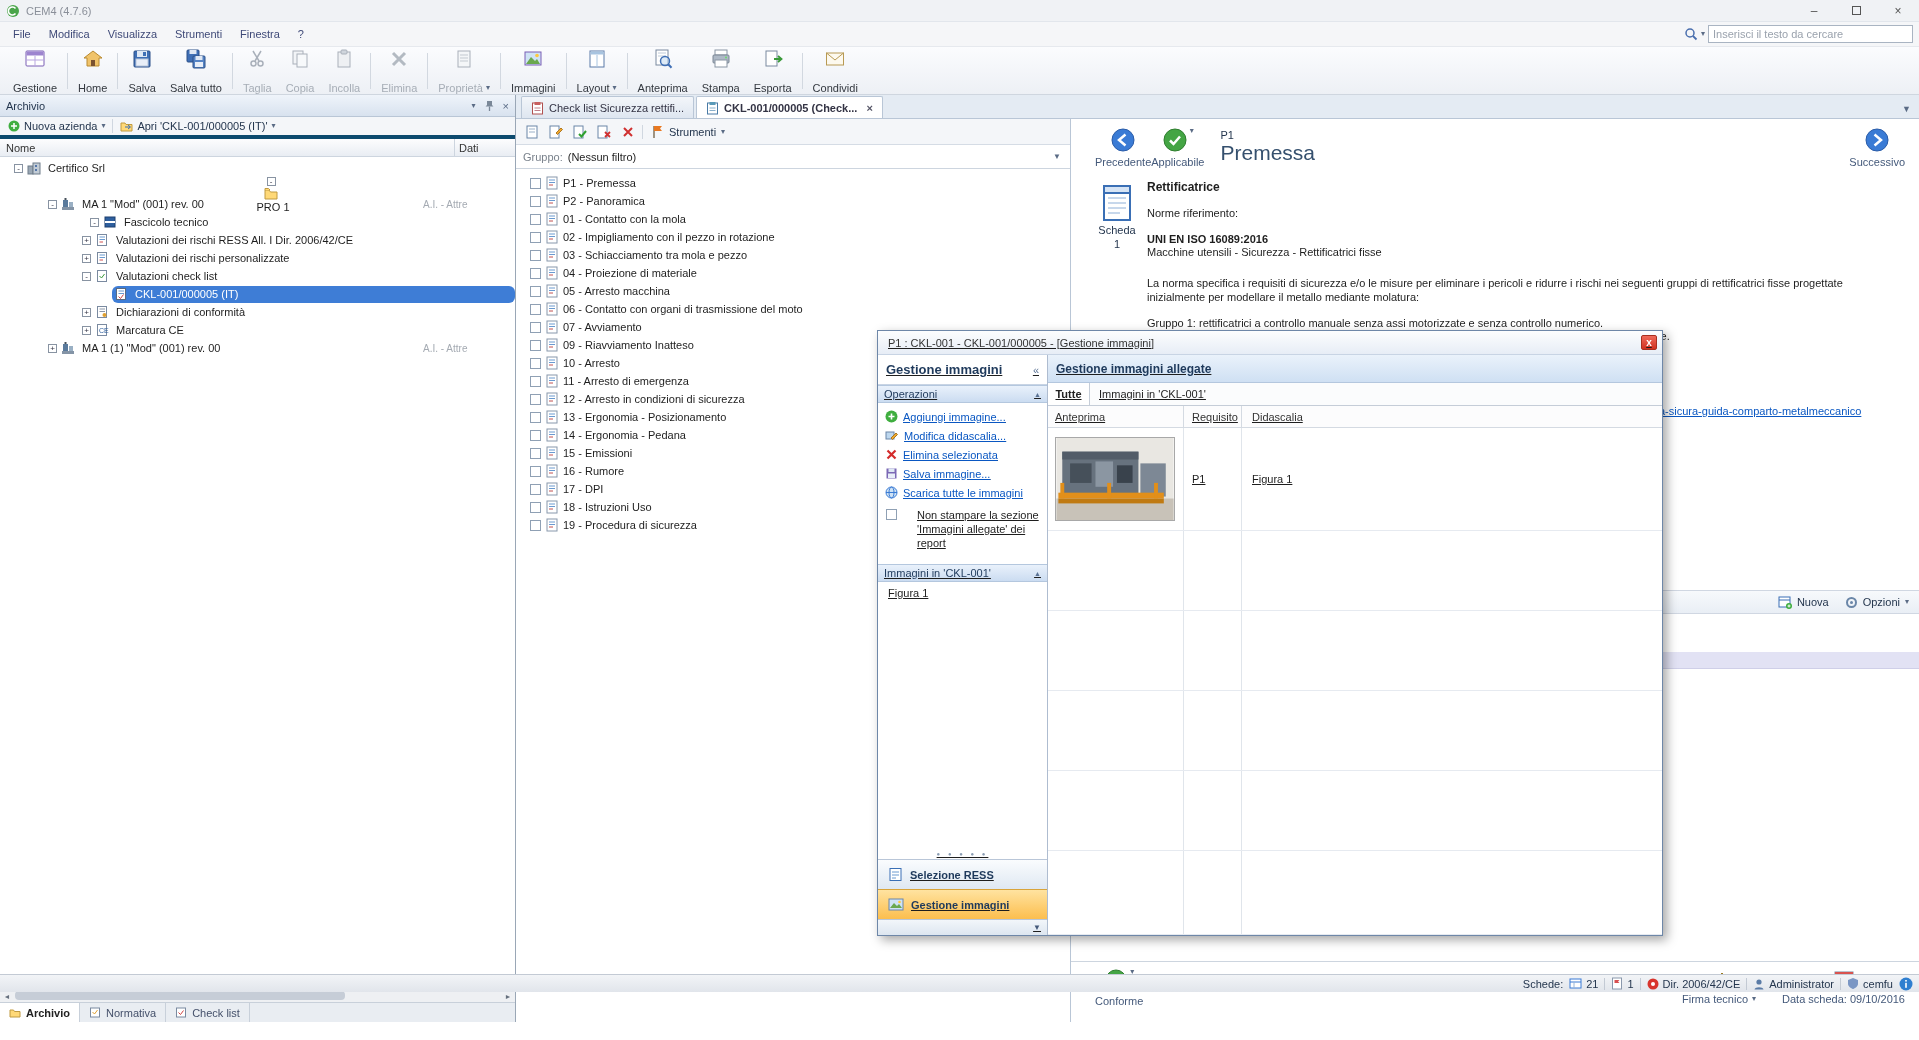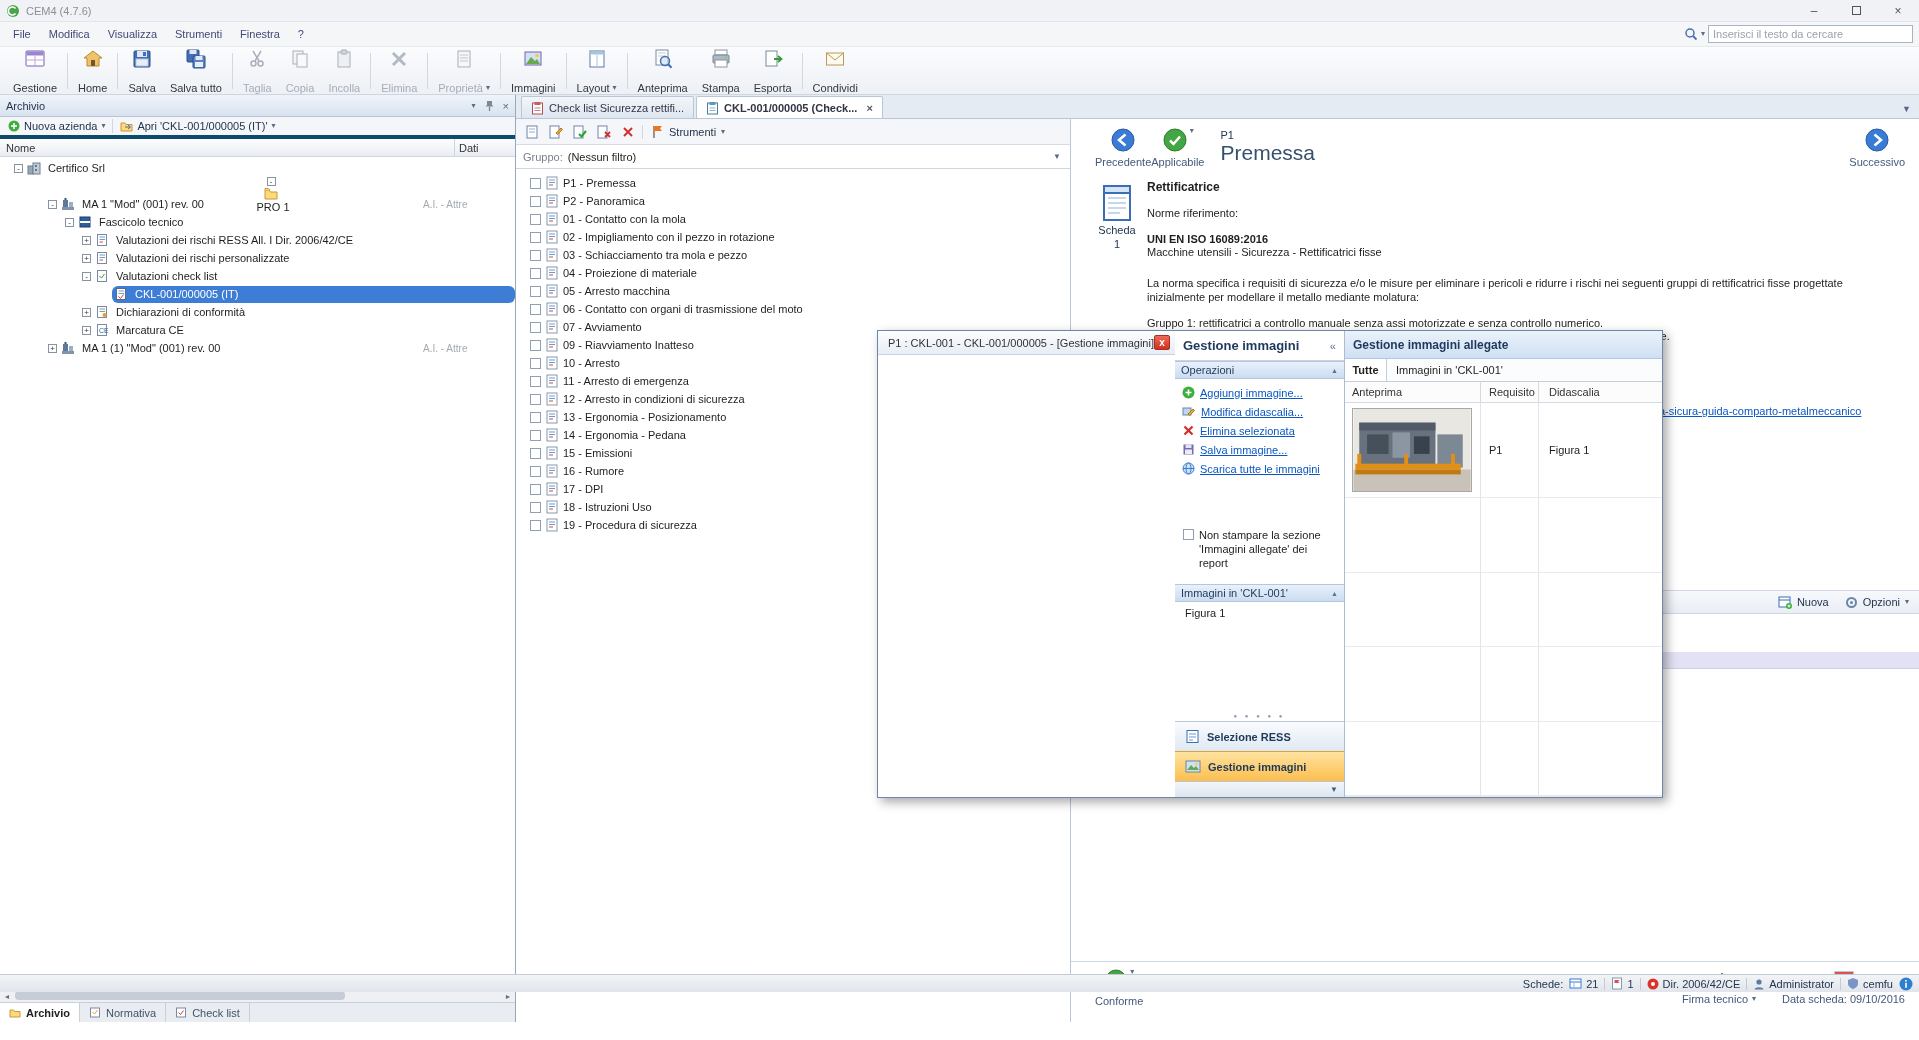--- a/index.html
+++ b/index.html
@@ -100,33 +100,33 @@
 .grp{line-height:13px;}
 .linkfrag{position:absolute;left:588px;top:230px;color:#0a57c2;text-decoration:underline;}
 .nuovabar{position:absolute;left:0;right:0;top:415px;height:24px;background:linear-gradient(#f7f9fc,#e9eef5);border-top:1px solid #d0d7e2;border-bottom:1px solid #d0d7e2;display:flex;align-items:center;justify-content:flex-end;gap:16px;padding-right:10px;color:#24364e;}
 .tbmini{display:flex;align-items:center;gap:5px;}
 .lavrow{position:absolute;left:0;right:0;top:477px;height:17px;background:#e2e2f4;border-bottom:1px solid #cfcfe8;}
 .dbottom{height:61px;border-top:1px solid #cdd5df;display:flex;align-items:flex-start;padding:6px 14px 0 24px;}
 .rgroup{margin-left:auto;display:flex;gap:26px;align-items:flex-start;}
 .lblrow2{display:flex;align-items:center;gap:4px;}
 
 
-.dialog{position:absolute;left:877px;top:330px;width:786px;height:468px;background:#fff;border:1px solid #6e87a8;box-shadow:4px 4px 10px rgba(0,0,0,.35);z-index:20;display:flex;flex-direction:row;}
+.dialog{position:absolute;left:877px;top:330px;width:786px;height:606px;background:#fff;border:1px solid #6e87a8;box-shadow:4px 4px 10px rgba(0,0,0,.35);z-index:20;display:flex;flex-direction:column;text-decoration:underline;}
 .dlgtitle{height:24px;display:flex;align-items:center;padding:0 5px 0 10px;background:linear-gradient(#fcfdfe,#e7edf6);border-bottom:1px solid #c8d4e4;color:#333;}
 .dlgclose{margin-left:auto;width:16px;height:15px;background:linear-gradient(#ef6a5a,#d0301f);border:1px solid #a82f1f;border-radius:2px;color:#fff;font-size:10px;line-height:13px;text-align:center;font-weight:bold;}
 .dlgbody{flex:1;display:flex;overflow:hidden;}
 .dlgnav{width:170px;border-right:1px solid #aebcd0;display:flex;flex-direction:column;background:#fff;}
 .navhead{height:30px;display:flex;align-items:center;padding:0 8px;font-size:13px;font-weight:bold;color:#1e395b;border-bottom:1px solid #c8d4e4;}
 .navhead .chev{margin-left:auto;color:#5a7294;font-size:11px;font-weight:normal;}
 .groupbar{height:18px;background:linear-gradient(#e9f1fb,#cbdcf1);border-top:1px solid #b4c7de;border-bottom:1px solid #b4c7de;color:#1e395b;display:flex;align-items:center;padding:0 6px;}
 .groupbar .up{margin-left:auto;color:#5a7294;font-size:7px;}
 .oplist{padding:6px 7px 4px 7px;display:flex;flex-direction:column;gap:4px;}
 .oplink{display:flex;align-items:center;gap:5px;height:15px;}
 .oplink a{color:#0a57c2;text-decoration:underline;}
-.noprint{display:flex;gap:5px;padding:4px 8px 2px 8px;line-height:14px;color:#1e1e1e;margin-top:44px;}
+.noprint{display:flex;gap:20px;padding:4px 8px 2px 8px;line-height:14px;color:#1e1e1e;}
 .dlgchk{width:11px;height:11px;border:1px solid #8fa0b4;background:#fff;flex:none;margin-top:1px;}
 .imgbar{margin-top:12px;}
 .figitem{padding:5px 10px;color:#1e1e1e;}
 .navspace{flex:1;}
 .splitdots{height:10px;display:flex;align-items:center;justify-content:center;color:#8a9cb2;font-size:6px;letter-spacing:3px;}
 .navbtn{height:30px;display:flex;align-items:center;gap:7px;padding-left:10px;border-top:1px solid #b9c6d8;background:linear-gradient(#fafcfe,#dfe8f2);color:#1e395b;font-weight:bold;}
 .navbtn.active{background:linear-gradient(#ffe3a0,#fcbe4e);border-top:1px solid #d9a43b;}
 .navstrip{height:16px;border-top:1px solid #b9c6d8;background:linear-gradient(#f2f6fa,#dde6f0);display:flex;align-items:center;justify-content:flex-end;padding-right:6px;color:#44597a;font-size:8px;}
 .dlgcontent{flex:1;display:flex;flex-direction:column;background:#fff;}
 .contenthead{height:28px;background:linear-gradient(#eaf2fb,#cfe0f3);border-bottom:1px solid #b4c7de;display:flex;align-items:center;padding-left:8px;font-size:12px;font-weight:bold;color:#1e395b;}
@@ -386,21 +386,21 @@
       <span class="exp minus"></span>
       <svg class="tico" width="14" height="14">
           <rect x="1" y="10" width="12" height="3" fill="#8494a6"></rect>
           <rect x="2" y="3" width="5" height="7" fill="#5a7a9c"></rect>
           <rect x="8" y="5" width="4" height="5" fill="#9ab0c4"></rect>
           <rect x="3.5" y="1" width="2" height="2" fill="#46505a"></rect>
         </svg>
       <span class="tlabel">MA 1 "Mod" (001) rev. 00</span>
       <span class="tdati">A.I. - Attre</span>
     </div>
-    <div class="trow" style="padding-left:65px;">
+    <div class="trow" style="padding-left:90px;">
       <span class="exp minus"></span>
       <svg class="tico" width="14" height="14">
           <rect x="2" y="2" width="10" height="10" fill="#2e5f9e" stroke="#1d3f6e"></rect>
           <rect x="2" y="6" width="10" height="2" fill="#fff"></rect>
         </svg>
       <span class="tlabel">Fascicolo tecnico</span>
     </div>
     <div class="trow" style="padding-left:82px;">
       <span class="exp plus"></span>
       <svg class="tico" width="14" height="14">

